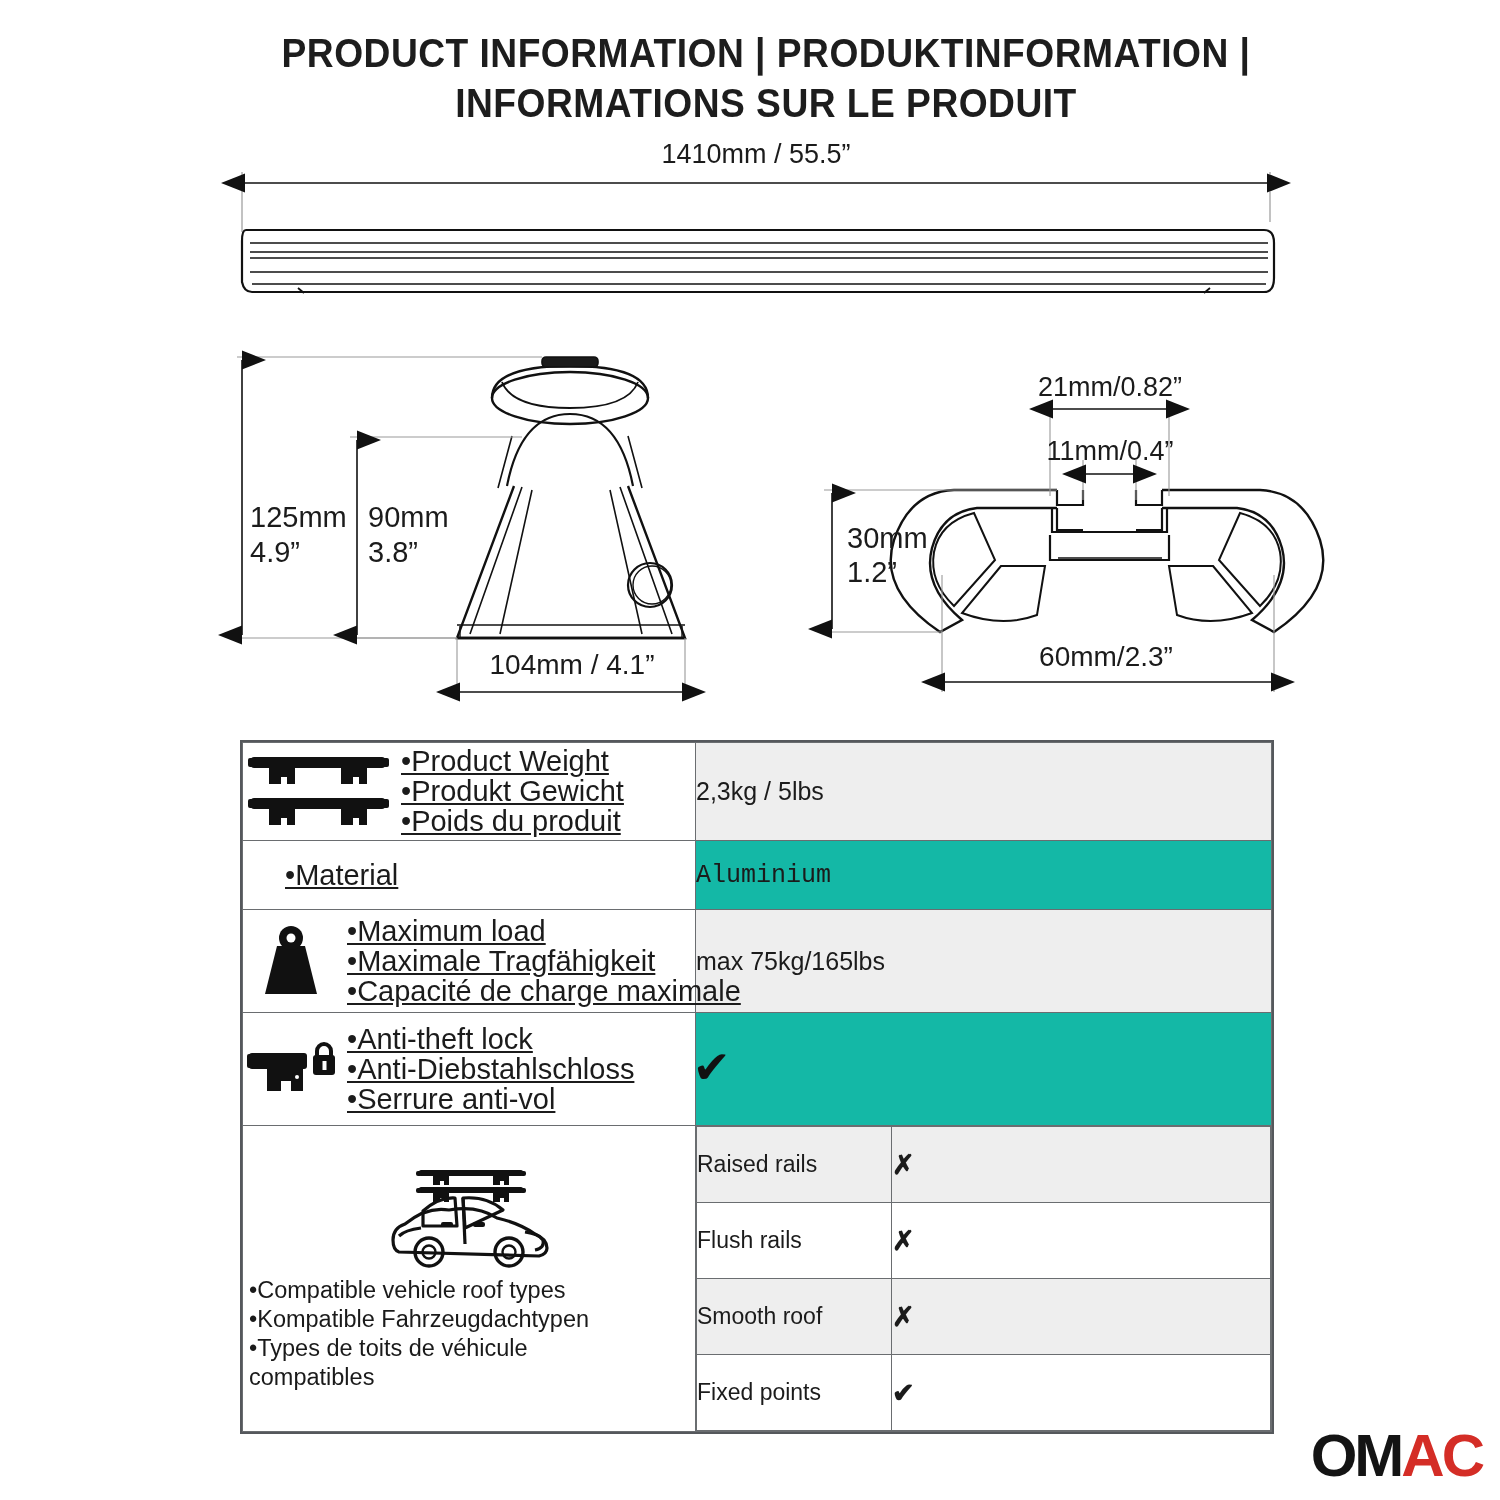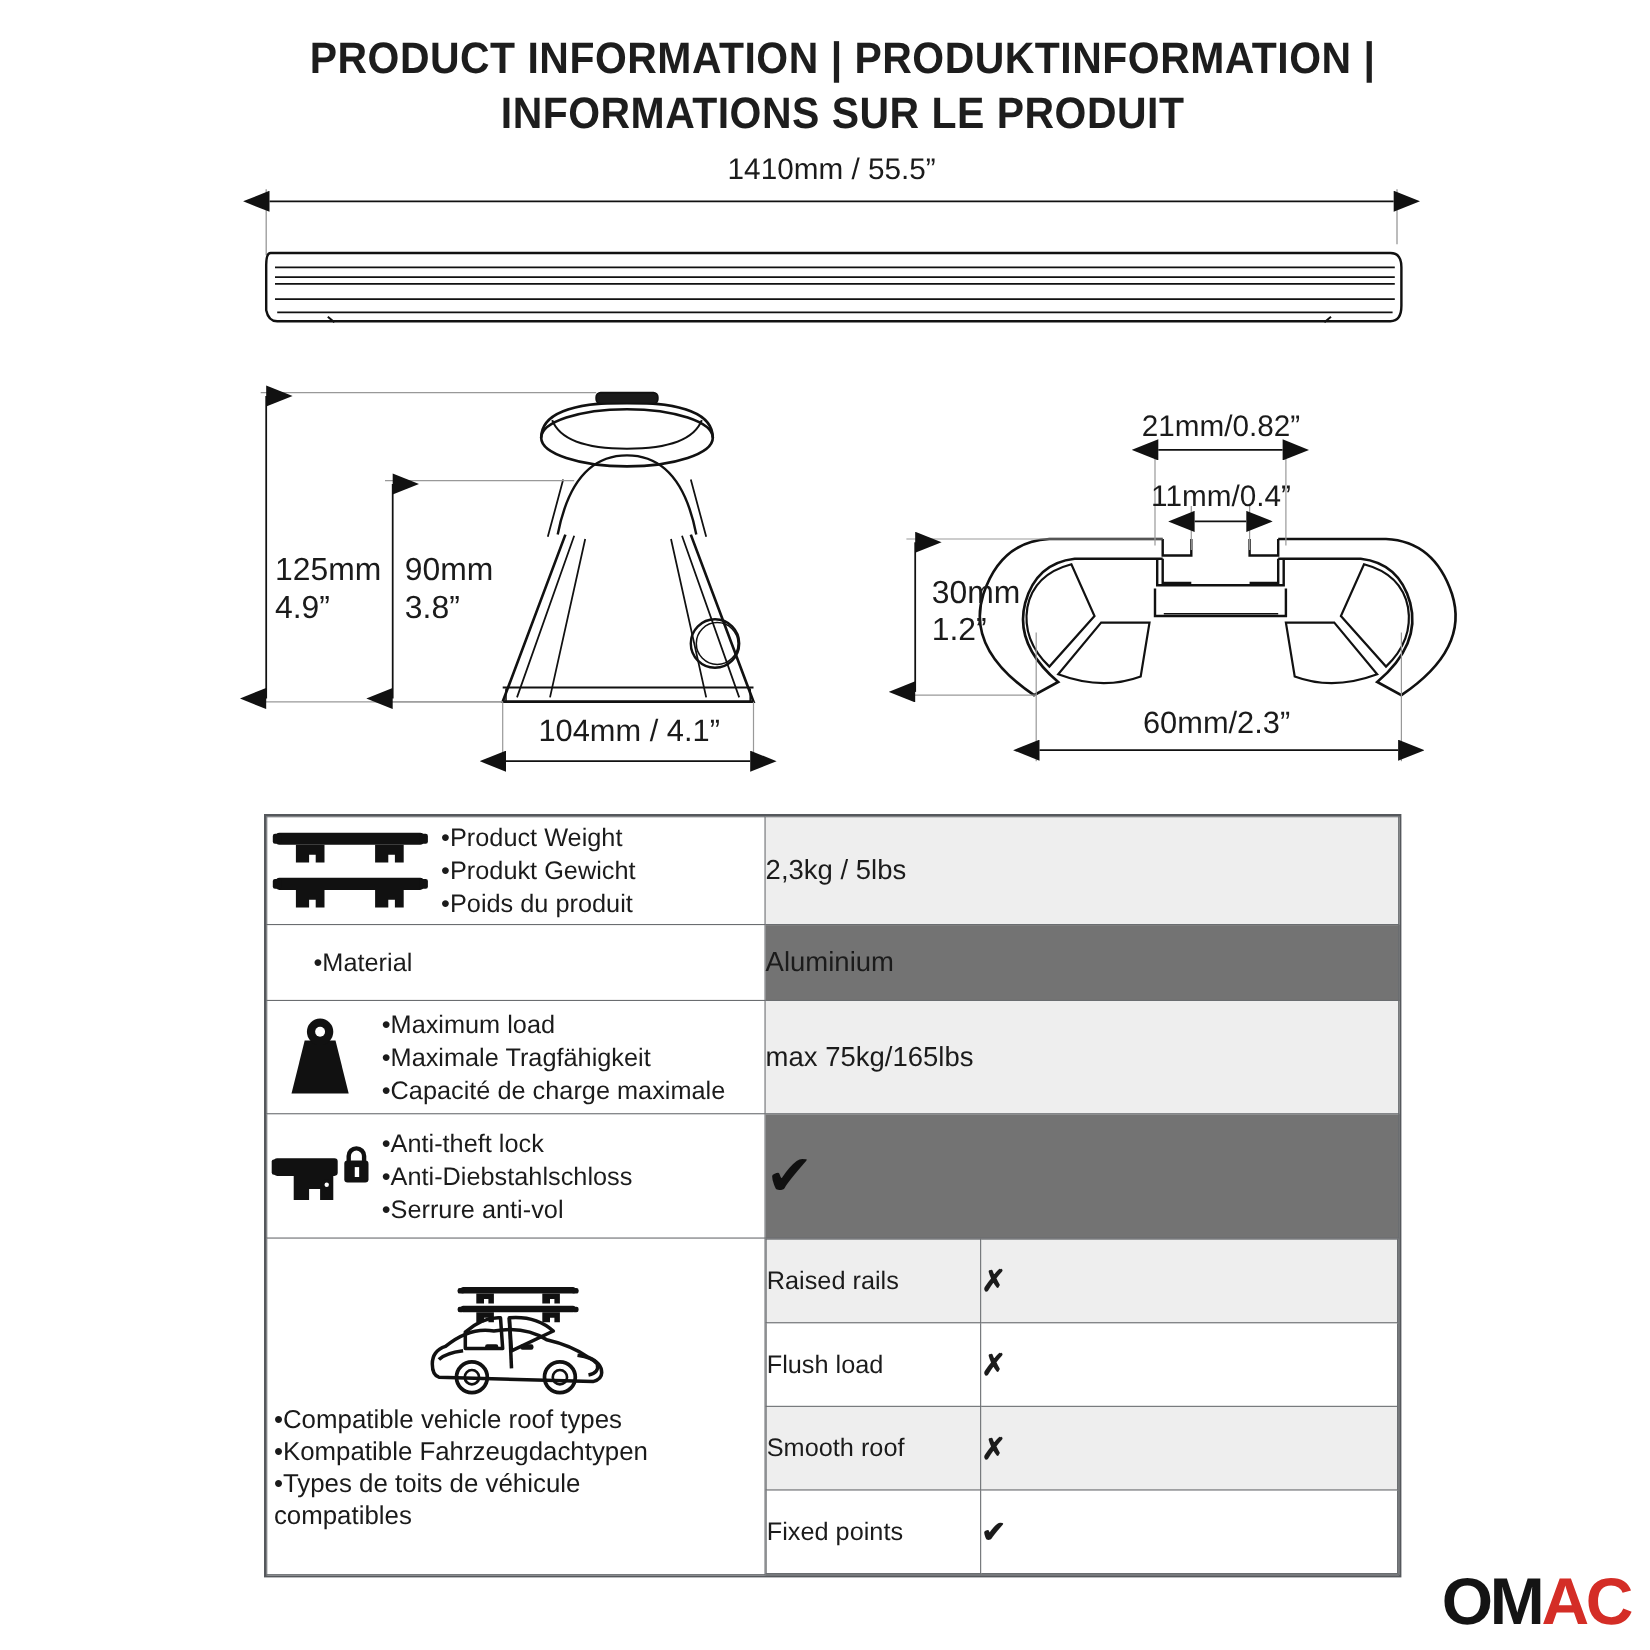--- a/index.html
+++ b/index.html
@@ -69,41 +69,42 @@
     width: 452px;
     padding: 8px 10px 8px 14px;
     background: #ffffff;
   }
   .cell-value {
     background: #eeeeee;
     font-size: 25px;
     padding-left: 24px;
     color: #1b1b1b;
   }
-  .cell-value.white { background: #737373; }
+  .cell-value.white { background: #14b8a6; font-family: Liberation Mono, monospace; }
 
   .label-flex {
     display: flex;
     align-items: center;
     gap: 8px;
   }
   .icon-box {
     flex: 0 0 auto;
     width: 150px;
     display: flex;
     justify-content: center;
     align-items: center;
   }
   .icon-box.narrow { width: 96px; }
   .bullets {
     flex: 1 1 auto;
-    font-size: 23px;
+    font-size: 29px;
     line-height: 29px;
     color: #1b1b1b;
     white-space: nowrap;
+    text-decoration: underline;
   }
   .bullets div { margin: 1px 0; }
 
   
   .subtable {
     width: 100%;
     border-collapse: collapse;
     table-layout: fixed;
   }
   .subtable td {
@@ -436,21 +437,21 @@
       </div>
     </td>
     <td style="padding:0;">
       <table class="subtable">
         <tbody>
                 <tr class="shaded">
           <td>Raised rails</td>
           <td class="mark">✗</td>
         </tr>
         <tr>
-          <td>Flush load</td>
+          <td>Flush rails</td>
           <td class="mark">✗</td>
         </tr>
         <tr class="shaded">
           <td>Smooth roof</td>
           <td class="mark">✗</td>
         </tr>
         <tr>
           <td>Fixed points</td>
           <td class="mark">✔</td>
         </tr>

